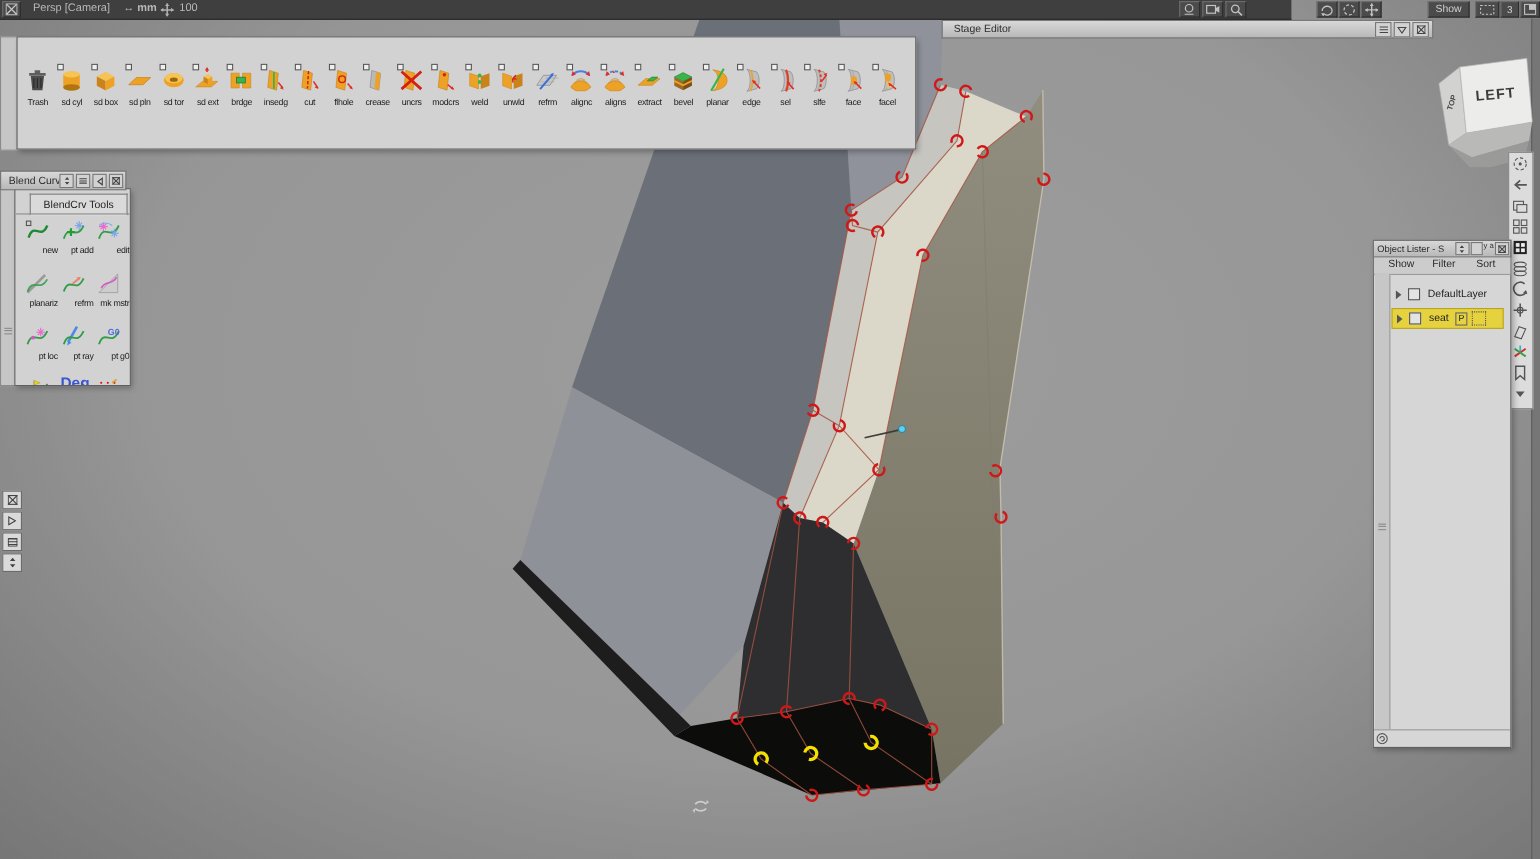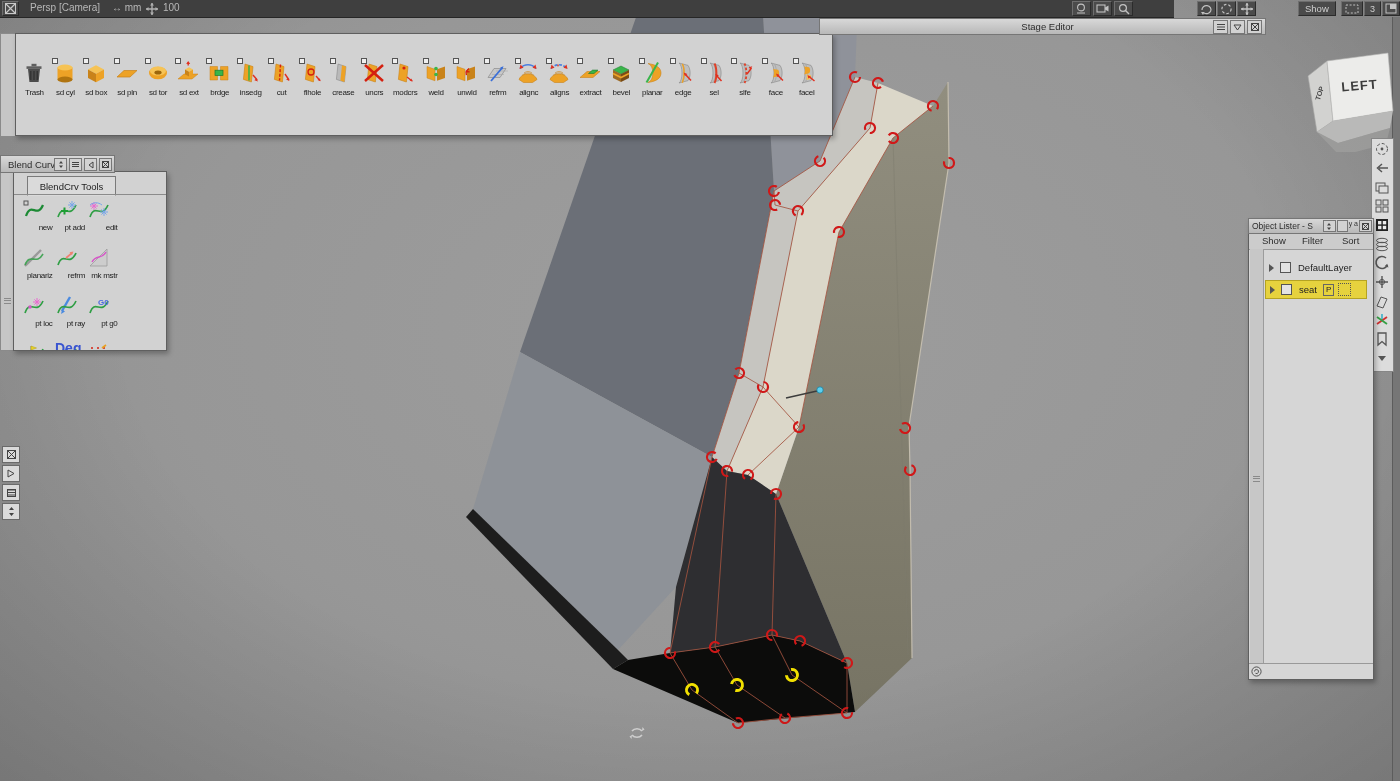--- a/index.html
+++ b/index.html
@@ -147,21 +147,21 @@
   <div id="vignette"></div>
 
   <div id="topbar" class="z">
     <div class="tb-btn" style="left:2px;width:15px;">
       <svg width="11" height="11">
           <path d="M1 1l9 9M10 1l-9 9" stroke="#c8c8c8" stroke-width="1.2"></path>
           <rect x=".5" y=".5" width="10" height="10" fill="none" stroke="#c8c8c8"></rect>
         </svg>
     </div>
     <span class="txt" style="left:30px;">Persp [Camera]</span>
-    <span class="txt" style="left:112px;">↔ mm</span>
+    <span class="txt" style="left:112px;font-weight:bold;">↔ mm</span>
     <svg class="z" style="left:146px;top:3px;" width="12" height="12">
       <path d="M6 0v12M0 6h12" stroke="#b0b0b0" stroke-width="1.4"></path>
         <path d="M6 0l-2 2.5h4ZM6 12l-2-2.5h4ZM0 6l2.5-2v4ZM12 6l-2.5-2v4Z" fill="#b0b0b0"></path>
     </svg>
     <span class="txt" style="left:163px;">100</span>
 
     <div class="tb-btn" style="left:1072px;width:17px;">
       <svg width="13" height="11">
           <circle cx="6" cy="4.5" r="3.4" fill="none" stroke="#c2c2c2" stroke-width="1.1"></circle>
           <path d="M2 10h8" stroke="#c2c2c2"></path>
@@ -209,21 +209,21 @@
     </div>
     <div class="tb-btn" style="left:1382px;width:16px;">
       <svg width="12" height="11">
           <rect x="1" y="1" width="10" height="9" fill="none" stroke="#c2c2c2"></rect>
           <rect x="5" y="1" width="6" height="5" fill="#c2c2c2"></rect>
         </svg>
     </div>
   </div>
 
 
-  <div class="win-header z" style="left:819px;top:18px;width:445px;height:15px;justify-content:center;">
+  <div class="win-header z" style="left:856px;top:18px;width:445px;height:15px;">
     <span class="ttl" style="padding-left:10px;">Stage Editor</span>
     <div class="hdr-btns">
       <div class="mini-btn">
           <svg width="8" height="8">
             <path d="M0 1.5h8M0 4h8M0 6.5h8" stroke="#444"></path>
           </svg>
         </div>
       <div class="mini-btn">
           <svg width="9" height="7">
             <path d="M4.5 6L1 1h7Z" fill="none" stroke="#444"></path>
@@ -524,21 +524,21 @@
         </div>
     </div>
   </div>
   <div class="side-strip z" style="left:0;top:171px;width:13px;height:178px;">
     <div class="grip" style="top:124px;">
         <div></div>
         <div></div>
         <div></div>
       </div>
   </div>
-  <div class="panel z" style="left:13px;top:171px;width:104px;height:178px;overflow:hidden;padding-left:48px;">
+  <div class="panel z" style="left:13px;top:171px;width:104px;height:178px;overflow:hidden;">
     <div class="tab active" style="left:13px;top:4px;width:87px;">BlendCrv Tools</div>
     <div style="position:absolute;left:0;top:22px;width:100%;border-top:1px solid #8b8b8b;"></div>
     <div id="blend-grid">
         <div class="b-slot">
           <svg width="24" height="24" viewBox="0 0 24 24">
             <rect x="3" y="3" width="4" height="4" fill="none" stroke="#555"></rect>
             <path d="M5 18C10 3 16 21 22 7" stroke="#1d8a35" stroke-width="2.2" fill="none"></path>
           </svg>
           <span class="b-label">new</span>
         </div>

